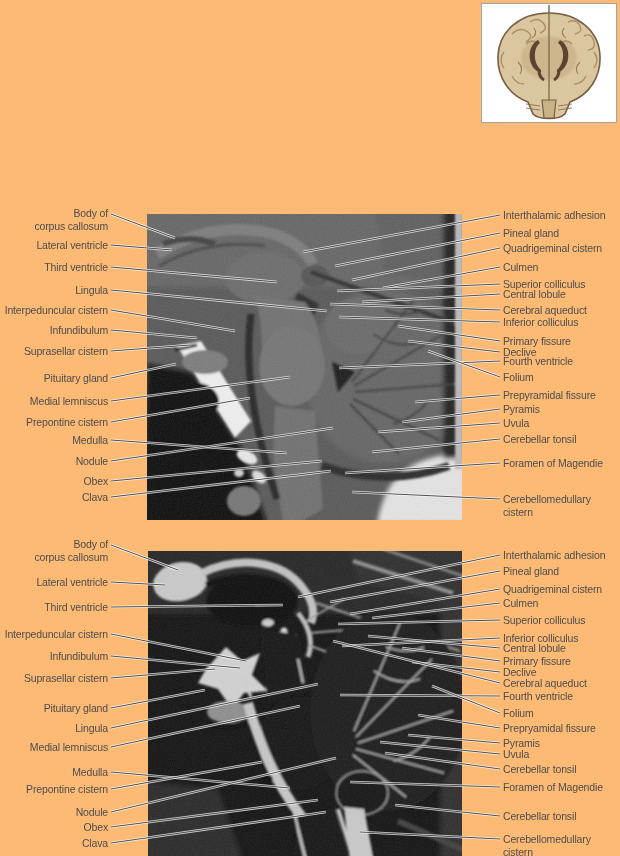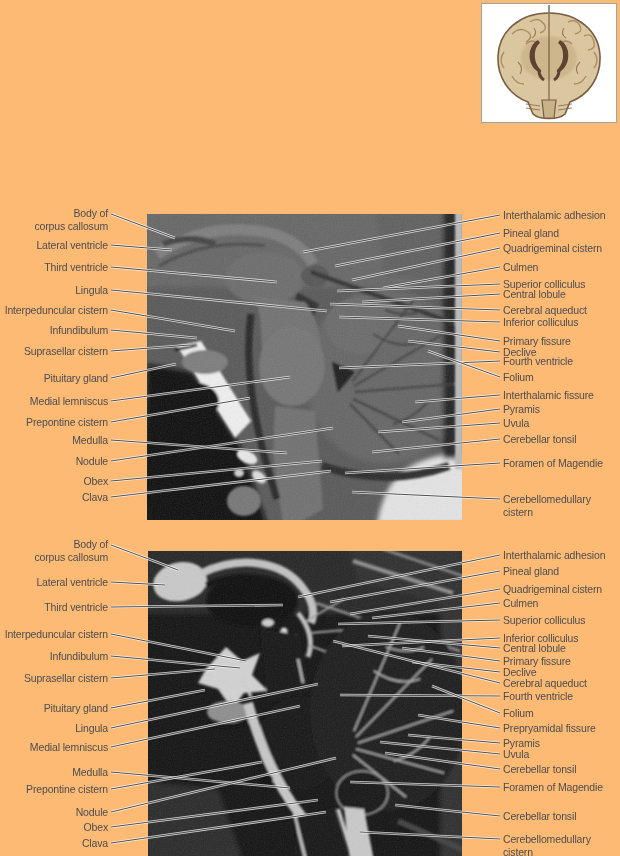--- a/index.html
+++ b/index.html
@@ -347,21 +347,21 @@
       <div class="label right" style="top: 248px;">Quadrigeminal cistern</div>
       <div class="label right" style="top: 267px;">Culmen</div>
       <div class="label right" style="top: 284px;">Superior colliculus</div>
       <div class="label right" style="top: 294px;">Central lobule</div>
       <div class="label right" style="top: 310px;">Cerebral aqueduct</div>
       <div class="label right" style="top: 322px;">Inferior colliculus</div>
       <div class="label right" style="top: 341px;">Primary fissure</div>
       <div class="label right" style="top: 352px;">Declive</div>
       <div class="label right" style="top: 361px;">Fourth ventricle</div>
       <div class="label right" style="top: 377px;">Folium</div>
-      <div class="label right" style="top: 395px;">Interthalamic fissure</div>
+      <div class="label right" style="top: 395px;">Prepyramidal fissure</div>
       <div class="label right" style="top: 409px;">Pyramis</div>
       <div class="label right" style="top: 423px;">Uvula</div>
       <div class="label right" style="top: 439px;">Cerebellar tonsil</div>
       <div class="label right" style="top: 463px;">Foramen of Magendie</div>
       <div class="label right" style="top: 505px;">Cerebellomedullary
 cistern</div>
       <div class="label left" style="top: 550px;">Body of
 corpus callosum</div>
       <div class="label left" style="top: 582px;">Lateral ventricle</div>
       <div class="label left" style="top: 607px;">Third ventricle</div>

